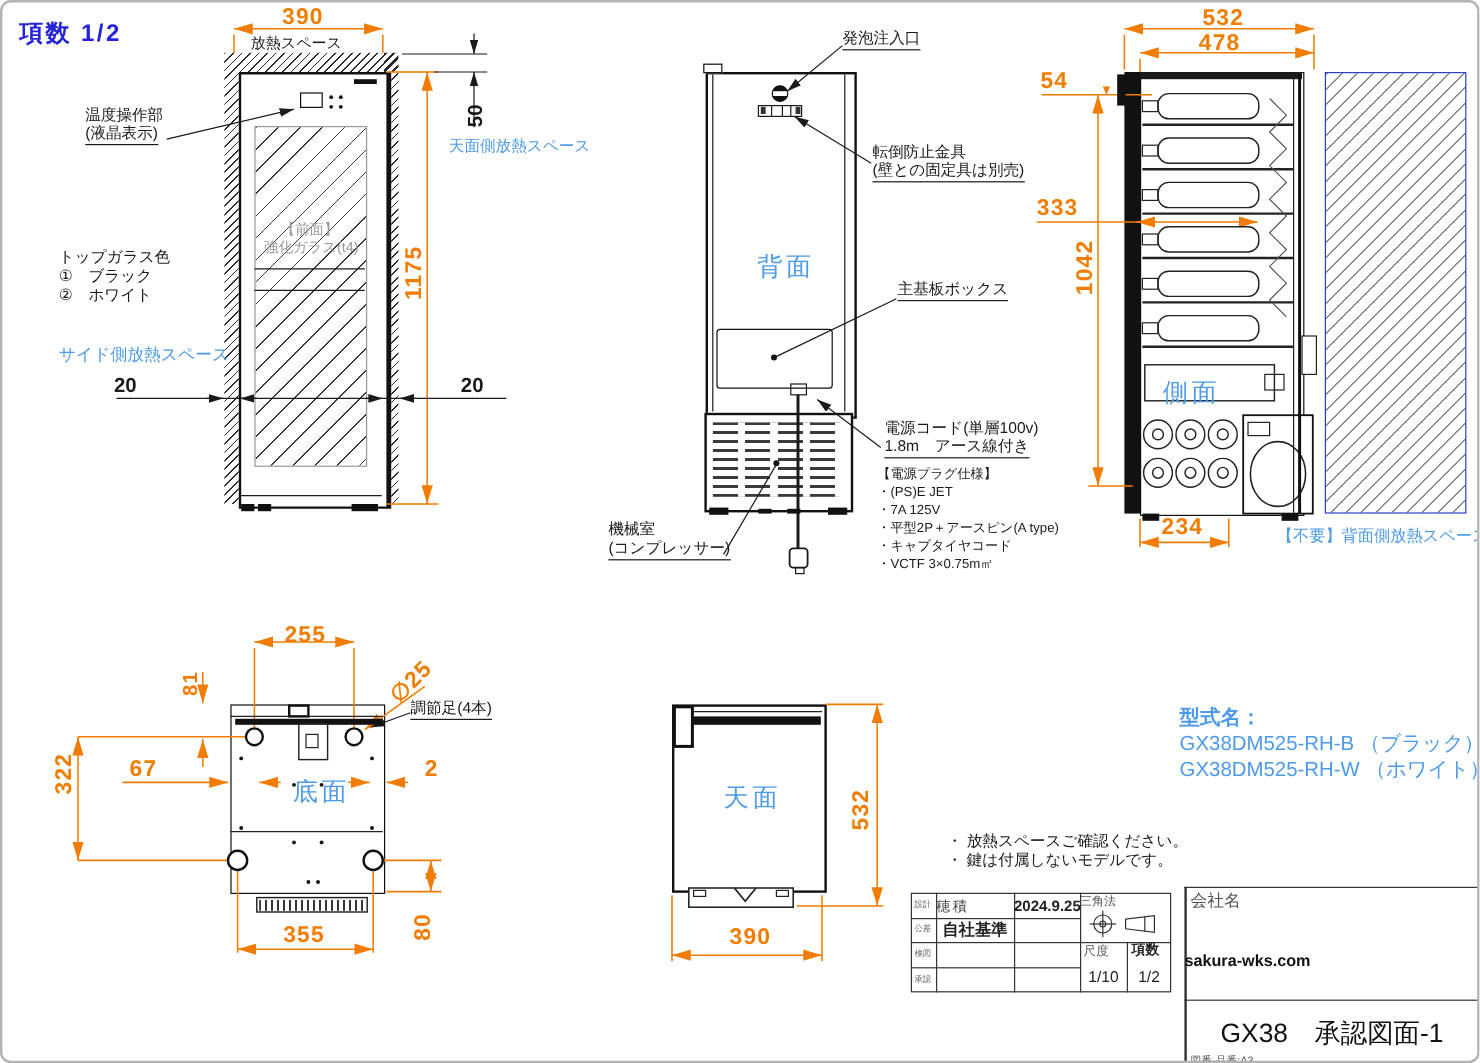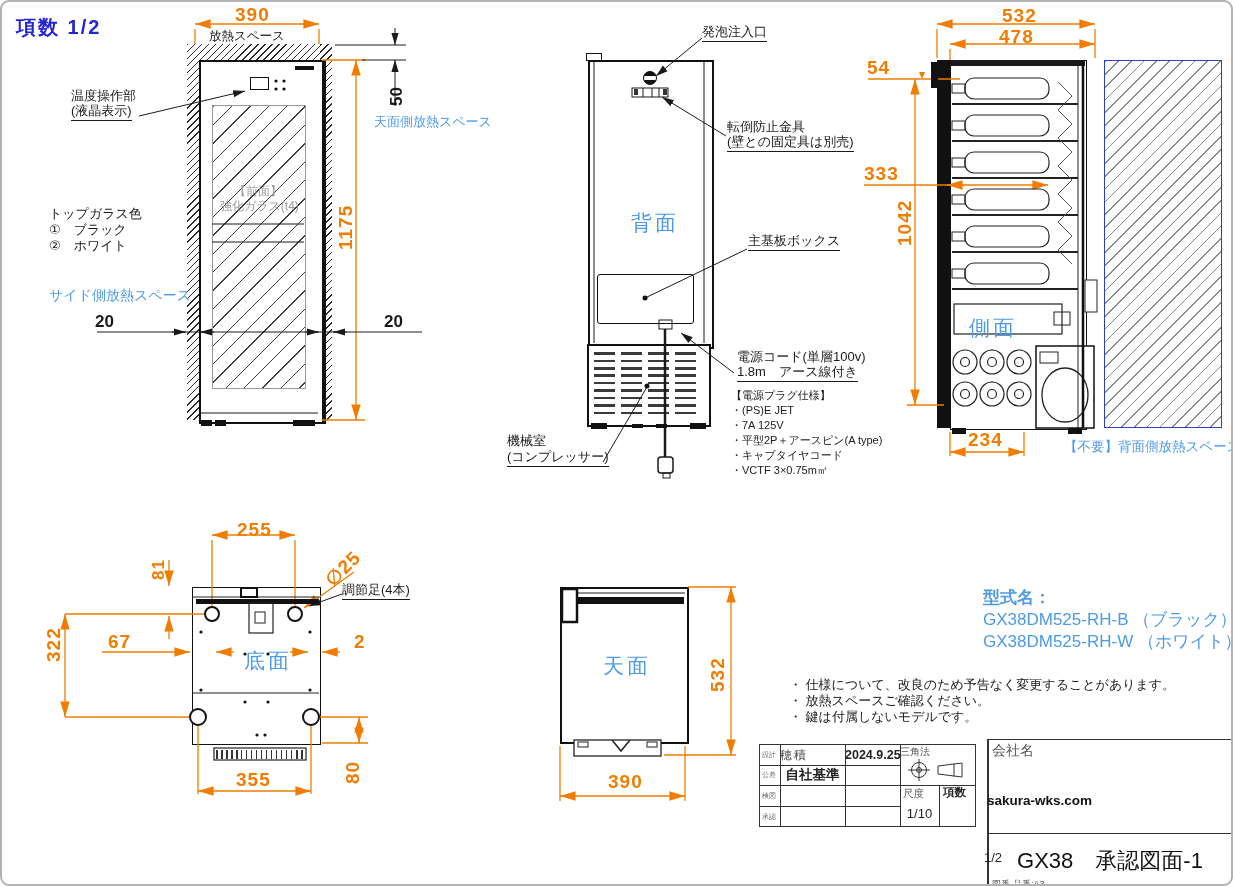--- a/index.html
+++ b/index.html
@@ -317,21 +317,20 @@
   <div class="dim vert" style="left:341px;top:782px;">80</div>
 
   <div class="vtitle" style="left:601px;top:653px;">天面</div>
   <div class="dim vert" style="left:706px;top:690px;">532</div>
   <div class="dim" style="left:606px;top:770px;">390</div>
 
   <div class="blue" style="left:981px;top:586px;font-size:17px;font-weight:600;">型式名：</div>
   <div class="blue" style="left:981px;top:608px;font-size:17px;">GX38DM525-RH-B （ブラック）</div>
   <div class="blue" style="left:981px;top:630px;font-size:17px;">GX38DM525-RH-W （ホワイト）</div>
 
-  <div class="note" style="left:787px;top:674px;">・ 仕様について、改良のため予告なく変更することがあります。</div>
   <div class="note" style="left:787px;top:690px;">・ 放熱スペースご確認ください。</div>
   <div class="note" style="left:787px;top:706px;">・ 鍵は付属しないモデルです。</div>
 
   <div class="abs" style="left:757px;top:742px;width:217px;height:83px;border:1.2px solid #333;z-index:7;"></div>
   <div class="tbline" style="left:778px;top:742px;width:1px;height:83px;"></div>
   <div class="tbline" style="left:843px;top:742px;width:1px;height:83px;"></div>
   <div class="tbline" style="left:898px;top:742px;width:1px;height:83px;"></div>
   <div class="tbline" style="left:937px;top:783px;width:1px;height:42px;"></div>
   <div class="tbline" style="left:757px;top:763px;width:141px;height:1px;"></div>
   <div class="tbline" style="left:757px;top:783px;width:217px;height:1px;"></div>
@@ -344,20 +343,20 @@
   <div class="tb-cell" style="left:778px;top:747px;width:65px;text-align:left;font-size:12px;color:#444;letter-spacing:2px;">穂積</div>
   <div class="tb-cell" style="left:843px;top:747px;width:55px;text-align:center;font-size:12.5px;font-weight:600;">2024.9.25</div>
   <div class="tb-cell tiny" style="left:760px;top:769px;">公差</div>
   <div class="tb-cell" style="left:778px;top:766px;width:65px;text-align:center;font-size:13.5px;font-weight:bold;">自社基準</div>
   <div class="tb-cell tiny" style="left:760px;top:790px;">検図</div>
   <div class="tb-cell tiny" style="left:760px;top:811px;">承認</div>
   <div class="tb-cell" style="left:898px;top:745px;width:76px;text-align:left;font-size:10px;color:#555;">三角法</div>
   <div class="tb-cell" style="left:901px;top:786px;font-size:10.5px;color:#555;">尺度</div>
   <div class="tb-cell" style="left:898px;top:805px;width:39px;text-align:center;font-size:13px;">1/10</div>
   <div class="tb-cell" style="left:941px;top:785px;font-size:11.5px;font-weight:600;">項数</div>
-  <div class="tb-cell" style="left:963px;top:805px;width:37px;text-align:right;font-size:13px;margin-top:44px;">1/2</div>
+  <div class="tb-cell" style="left:937px;top:805px;width:37px;text-align:center;font-size:13px;">1/2</div>
 
   <div class="tb-cell" style="left:990px;top:741px;font-size:14px;color:#555;">会社名</div>
   <div class="tb-cell" style="left:985px;top:792px;width:246px;font-size:13.5px;font-weight:bold;color:#111;">sakura-wks.com</div>
   <div class="tb-cell" style="left:990px;top:835px;font-size:9px;color:#555;margin-top:43px;">図番-品番:A3</div>
   <div class="tb-cell" style="left:985px;top:848px;width:246px;text-align:center;font-size:22px;color:#111;">GX38　承認図面-1</div>
 
 </div>
 
 </body></html>

